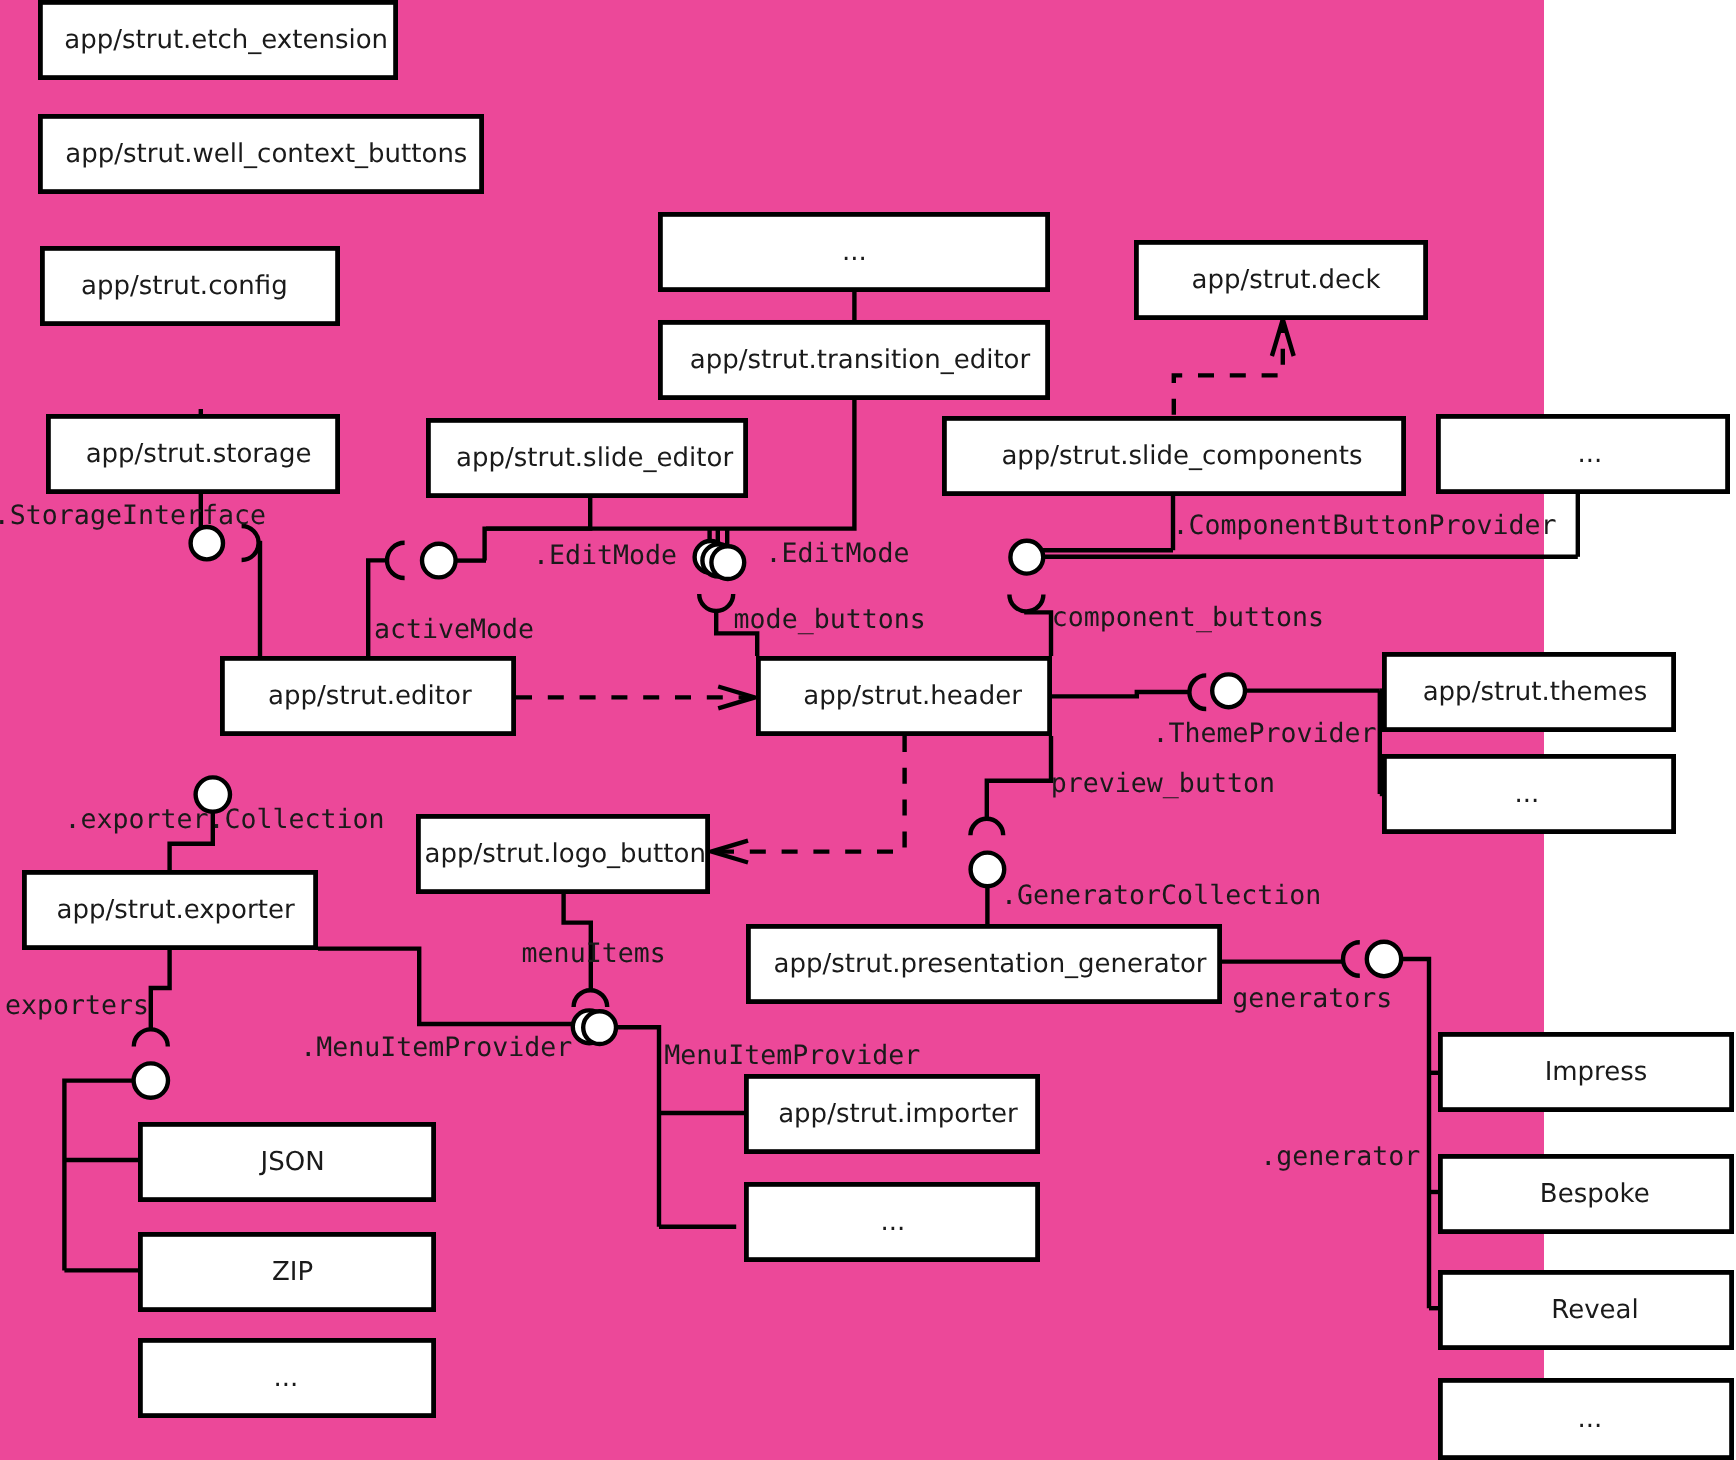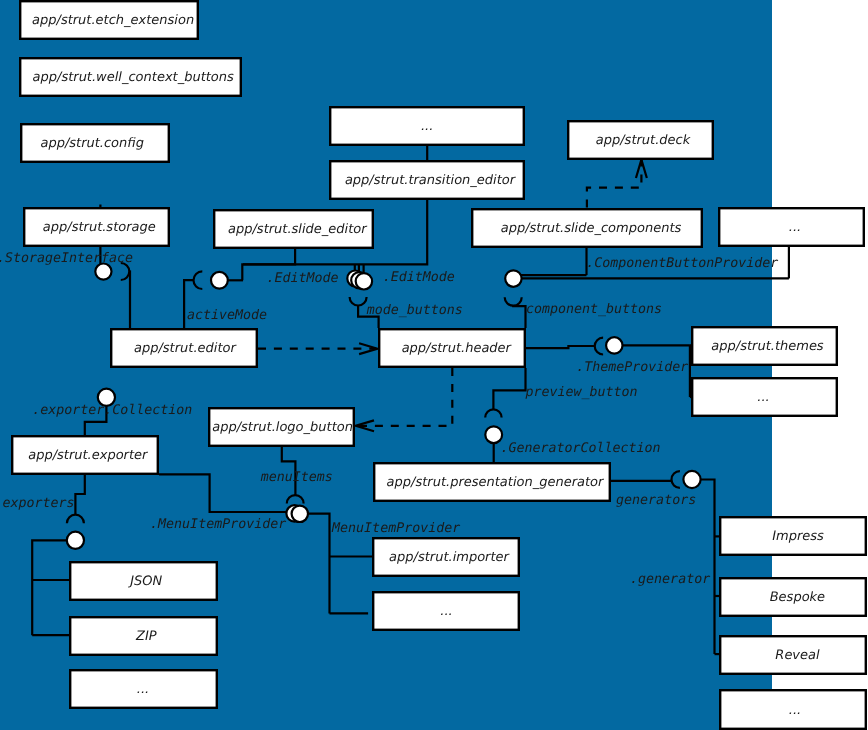--- a/index.html
+++ b/index.html
@@ -1,20 +1,20 @@
 <!DOCTYPE html>
 <html><head>
 <meta charset="utf-8">
 <title>component diagram</title>
 <style>
   html,body { margin:0; padding:0; background:#ffffff; }
   * { -webkit-font-smoothing:antialiased; text-rendering:geometricPrecision; }
   body { width:868px; height:730px; overflow:hidden;
          font-family:"DejaVu Sans", sans-serif; }
-  #canvas { position:relative; width:772px; height:730px; background:#0369a1;font-style:italic; }
+  #canvas { position:relative; width:772px; height:730px; background:#ec4899; }
   svg#sheet { position:absolute; left:0; top:0; width:868px; height:730px; display:block; }
   .boxlabel { font-family:"DejaVu Sans", sans-serif; font-size:13px; fill:#1a1a1a;
               text-anchor:middle; dominant-baseline:central; }
   .iflabel  { font-family:"DejaVu Sans Mono", monospace; font-size:13.3px; fill:#1a1a1a; }
   .bx { fill:#ffffff; stroke:#000000; stroke-width:2.4; }
   .ln { stroke:#000000; stroke-width:2.2; fill:none; stroke-linecap:butt; }
   .circ { fill:#ffffff; stroke:#000000; stroke-width:2.2; }
   .arc { fill:none; stroke:#000000; stroke-width:2.2; }
   .dash { stroke:#000000; stroke-width:2.2; fill:none; stroke-dasharray:8 7.9; }
   .arw { fill:none; stroke:#000000; stroke-width:2.2; stroke-linejoin:miter; }

